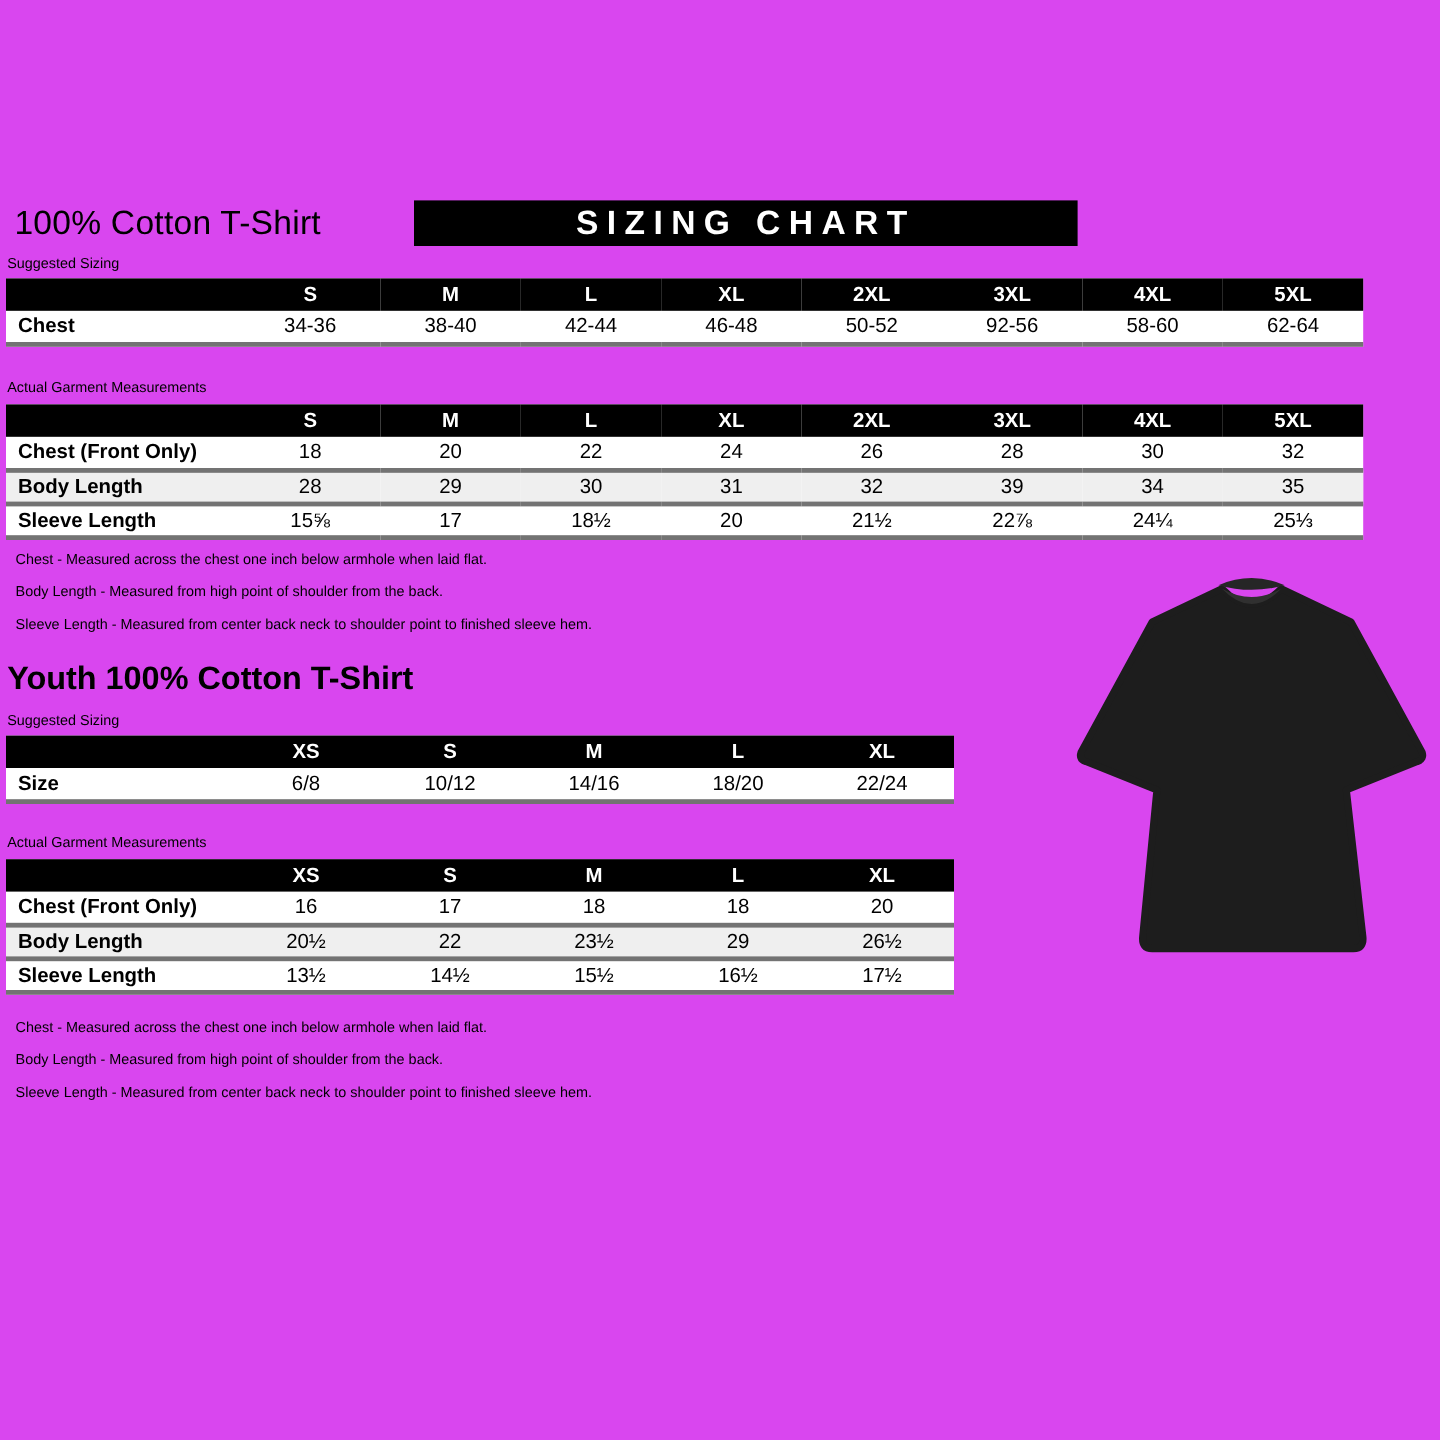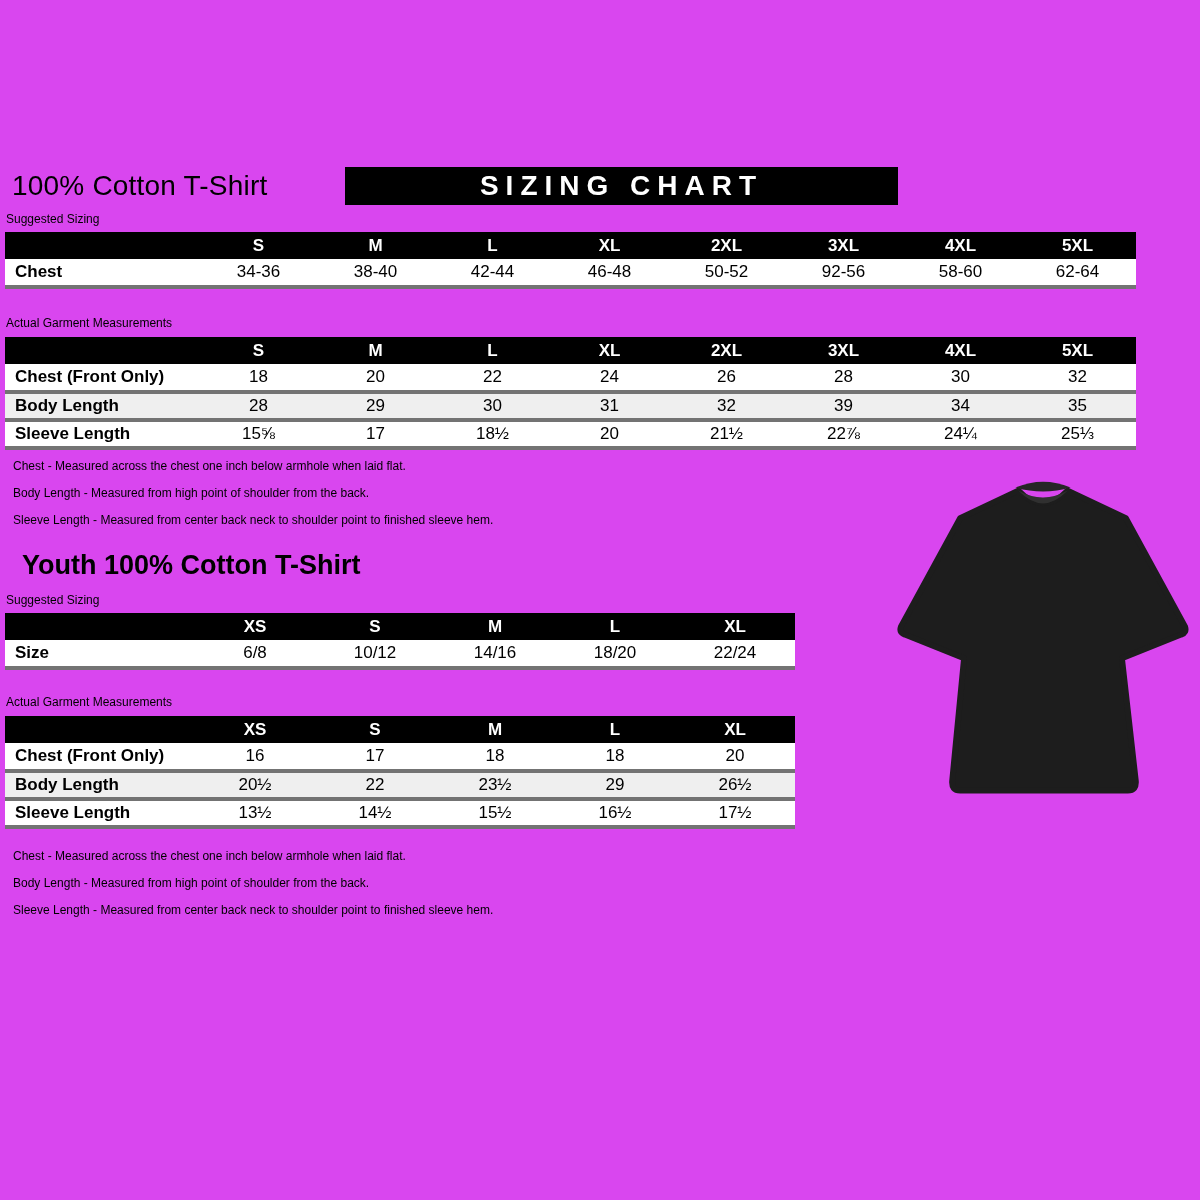--- a/index.html
+++ b/index.html
@@ -165,21 +165,21 @@
   </div>
 
   <div class="abs tshirt-wrap" style="top:478px; left:895px;">
     <svg viewBox="0 0 300 335" width="296" height="332" aria-hidden="true">
       <path d="M125 12 L66 40 L6 150 Q4 156 10 158 L70 182 L58 306 Q57 316 66 316 L236 316 Q245 316 244 306 L230 182 L290 158 Q296 156 294 150 L234 40 L175 12 Q150 38 125 12 Z" fill="#1d1d1d" stroke="#1d1d1d" stroke-width="6" stroke-linejoin="round"></path>
       <path d="M122 9 Q150 -3 178 9 Q150 17 122 9 Z" fill="#262626"></path>
       <path d="M125 12 Q150 38 175 12 Q150 26 125 12 Z" fill="#303030"></path>
     </svg>
   </div>
 
-  <div class="abs youth-title" style="top:550px; left:6px;margin-left:16px;">Youth 100% Cotton T-Shirt</div>
+  <div class="abs youth-title" style="top:550px; left:6px;">Youth 100% Cotton T-Shirt</div>
 
   <div class="abs section-label" style="top:593px; left:6px;">Suggested Sizing</div>
 
   <table class="abs size-table" style="top:613px; left:5px; width:790px;">
     <colgroup>
       <col style="width:190px">
         <col>
         <col>
         <col>
         <col>

